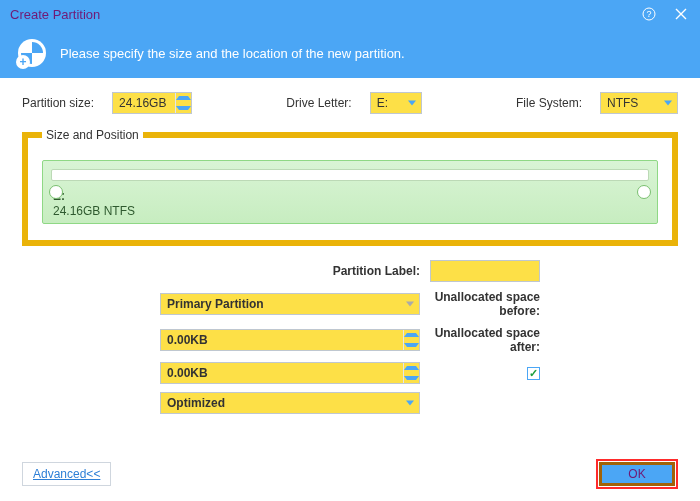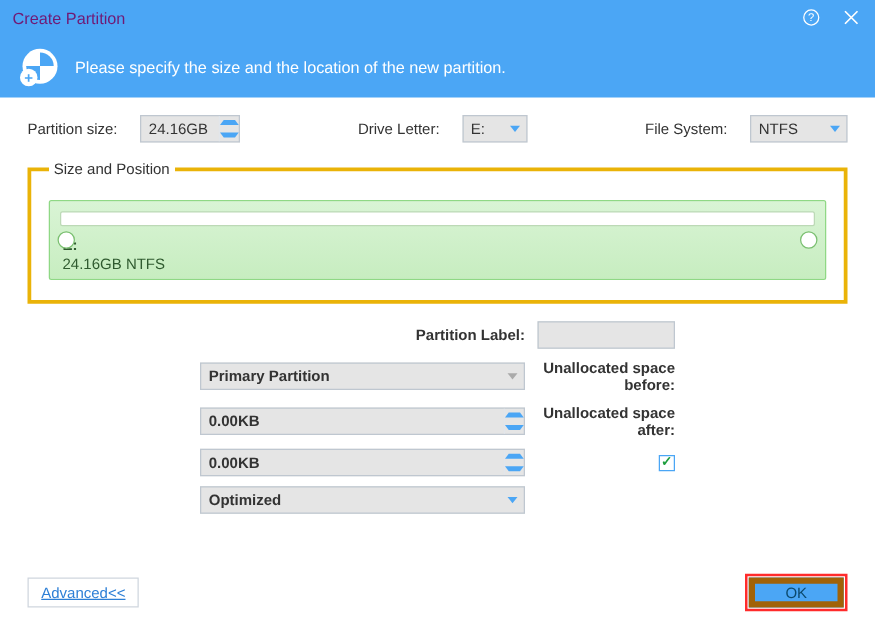--- a/index.html
+++ b/index.html
@@ -30,36 +30,36 @@
   }
 
   .content { padding:14px 22px 0 22px; color:#333; font-size:12px; }
 
   .row-top { display:flex; align-items:center; gap:8px; margin-bottom:14px; }
   .row-top .group { display:flex; align-items:center; gap:18px;justify-content:center; }
   .row-top .fill { flex:1; }
   .label { font-size:12px; color:#333; }
 
   .spinbox, .combo, .textbox {
-    height:22px; border:1px solid #bfc7d0; background:#e5e5e5; display:flex; align-items:center;
+    height:22px; border:1px solid #bfc7d0; background:#fde047; display:flex; align-items:center;
     position:relative; font-size:12px; color:#333;
   }
   .spinbox { width:80px; padding:0 18px 0 6px; }
   .spinbox .spin { position:absolute; right:0; top:0; width:16px; height:100%; border-left:1px solid #e2e6eb; display:flex; flex-direction:column; }
   .spinbox .spin div { flex:1; display:flex; align-items:center; justify-content:center; cursor:pointer; }
   .tri-up { width:0;height:0;border-left:3px solid transparent;border-right:3px solid transparent;border-bottom:4px solid #4ba6f5;}
   .tri-dn { width:0;height:0;border-left:3px solid transparent;border-right:3px solid transparent;border-top:4px solid #4ba6f5;}
   .combo { padding:0 20px 0 6px; min-width:52px; }
   .combo .caret { position:absolute; right:5px; top:50%; transform:translateY(-50%); width:0;height:0;
     border-left:4px solid transparent;border-right:4px solid transparent;border-top:5px solid #4ba6f5; cursor:pointer;}
   .combo.grey .caret { border-top-color:#aaa; }
   .textbox { width:100px; padding:0 6px; }
 
   fieldset.sp {
-    border:3px solid #eab308; margin:0 0 12px 0; padding:18px 14px 16px 14px; position:relative;
+    border:6px solid #eab308; margin:0 0 12px 0; padding:18px 14px 16px 14px; position:relative;
   }
   fieldset.sp legend { font-size:12px; color:#333; padding:0 4px; }
 
   .part-block {
     position:relative; height:64px;
     background:linear-gradient(#d9f4d5,#c7edc0);
     border:1px solid #8fd885; border-radius:2px;
   }
   .part-track {
     position:absolute; top:8px; left:8px; right:8px; height:12px;
@@ -83,21 +83,21 @@
   .footer {
     position:absolute; left:0; right:0; bottom:0; height:44px;
     display:flex; align-items:center; padding:0 22px 10px 22px;
   }
   .btn {
     height:24px; min-width:76px; border:1px solid #bfc7d0; background:#fff;
     display:inline-flex; align-items:center; justify-content:center; font-size:12px; color:#333;
     padding:0 10px; cursor:pointer;
   }
   .btn.link { color:#2d7fd6; text-decoration:underline; border-color:#cfd6de; }
-  .btn.primary { background:#4ba6f5; color:#0c4a6e; border:5px solid #a16207; }
+  .btn.primary { background:#4ba6f5; color:#701a75; border:3px solid #a16207; }
   .ok-highlight { border:2px solid #ff2b2b; padding:1px; display:inline-block; }
   .footer .spacer { flex:1; }
 </style>
 </head>
 <body>
 
 <div class="titlebar">
   <span>Create Partition</span>
   <div class="spacer"></div>
   <div class="tb-icon">

